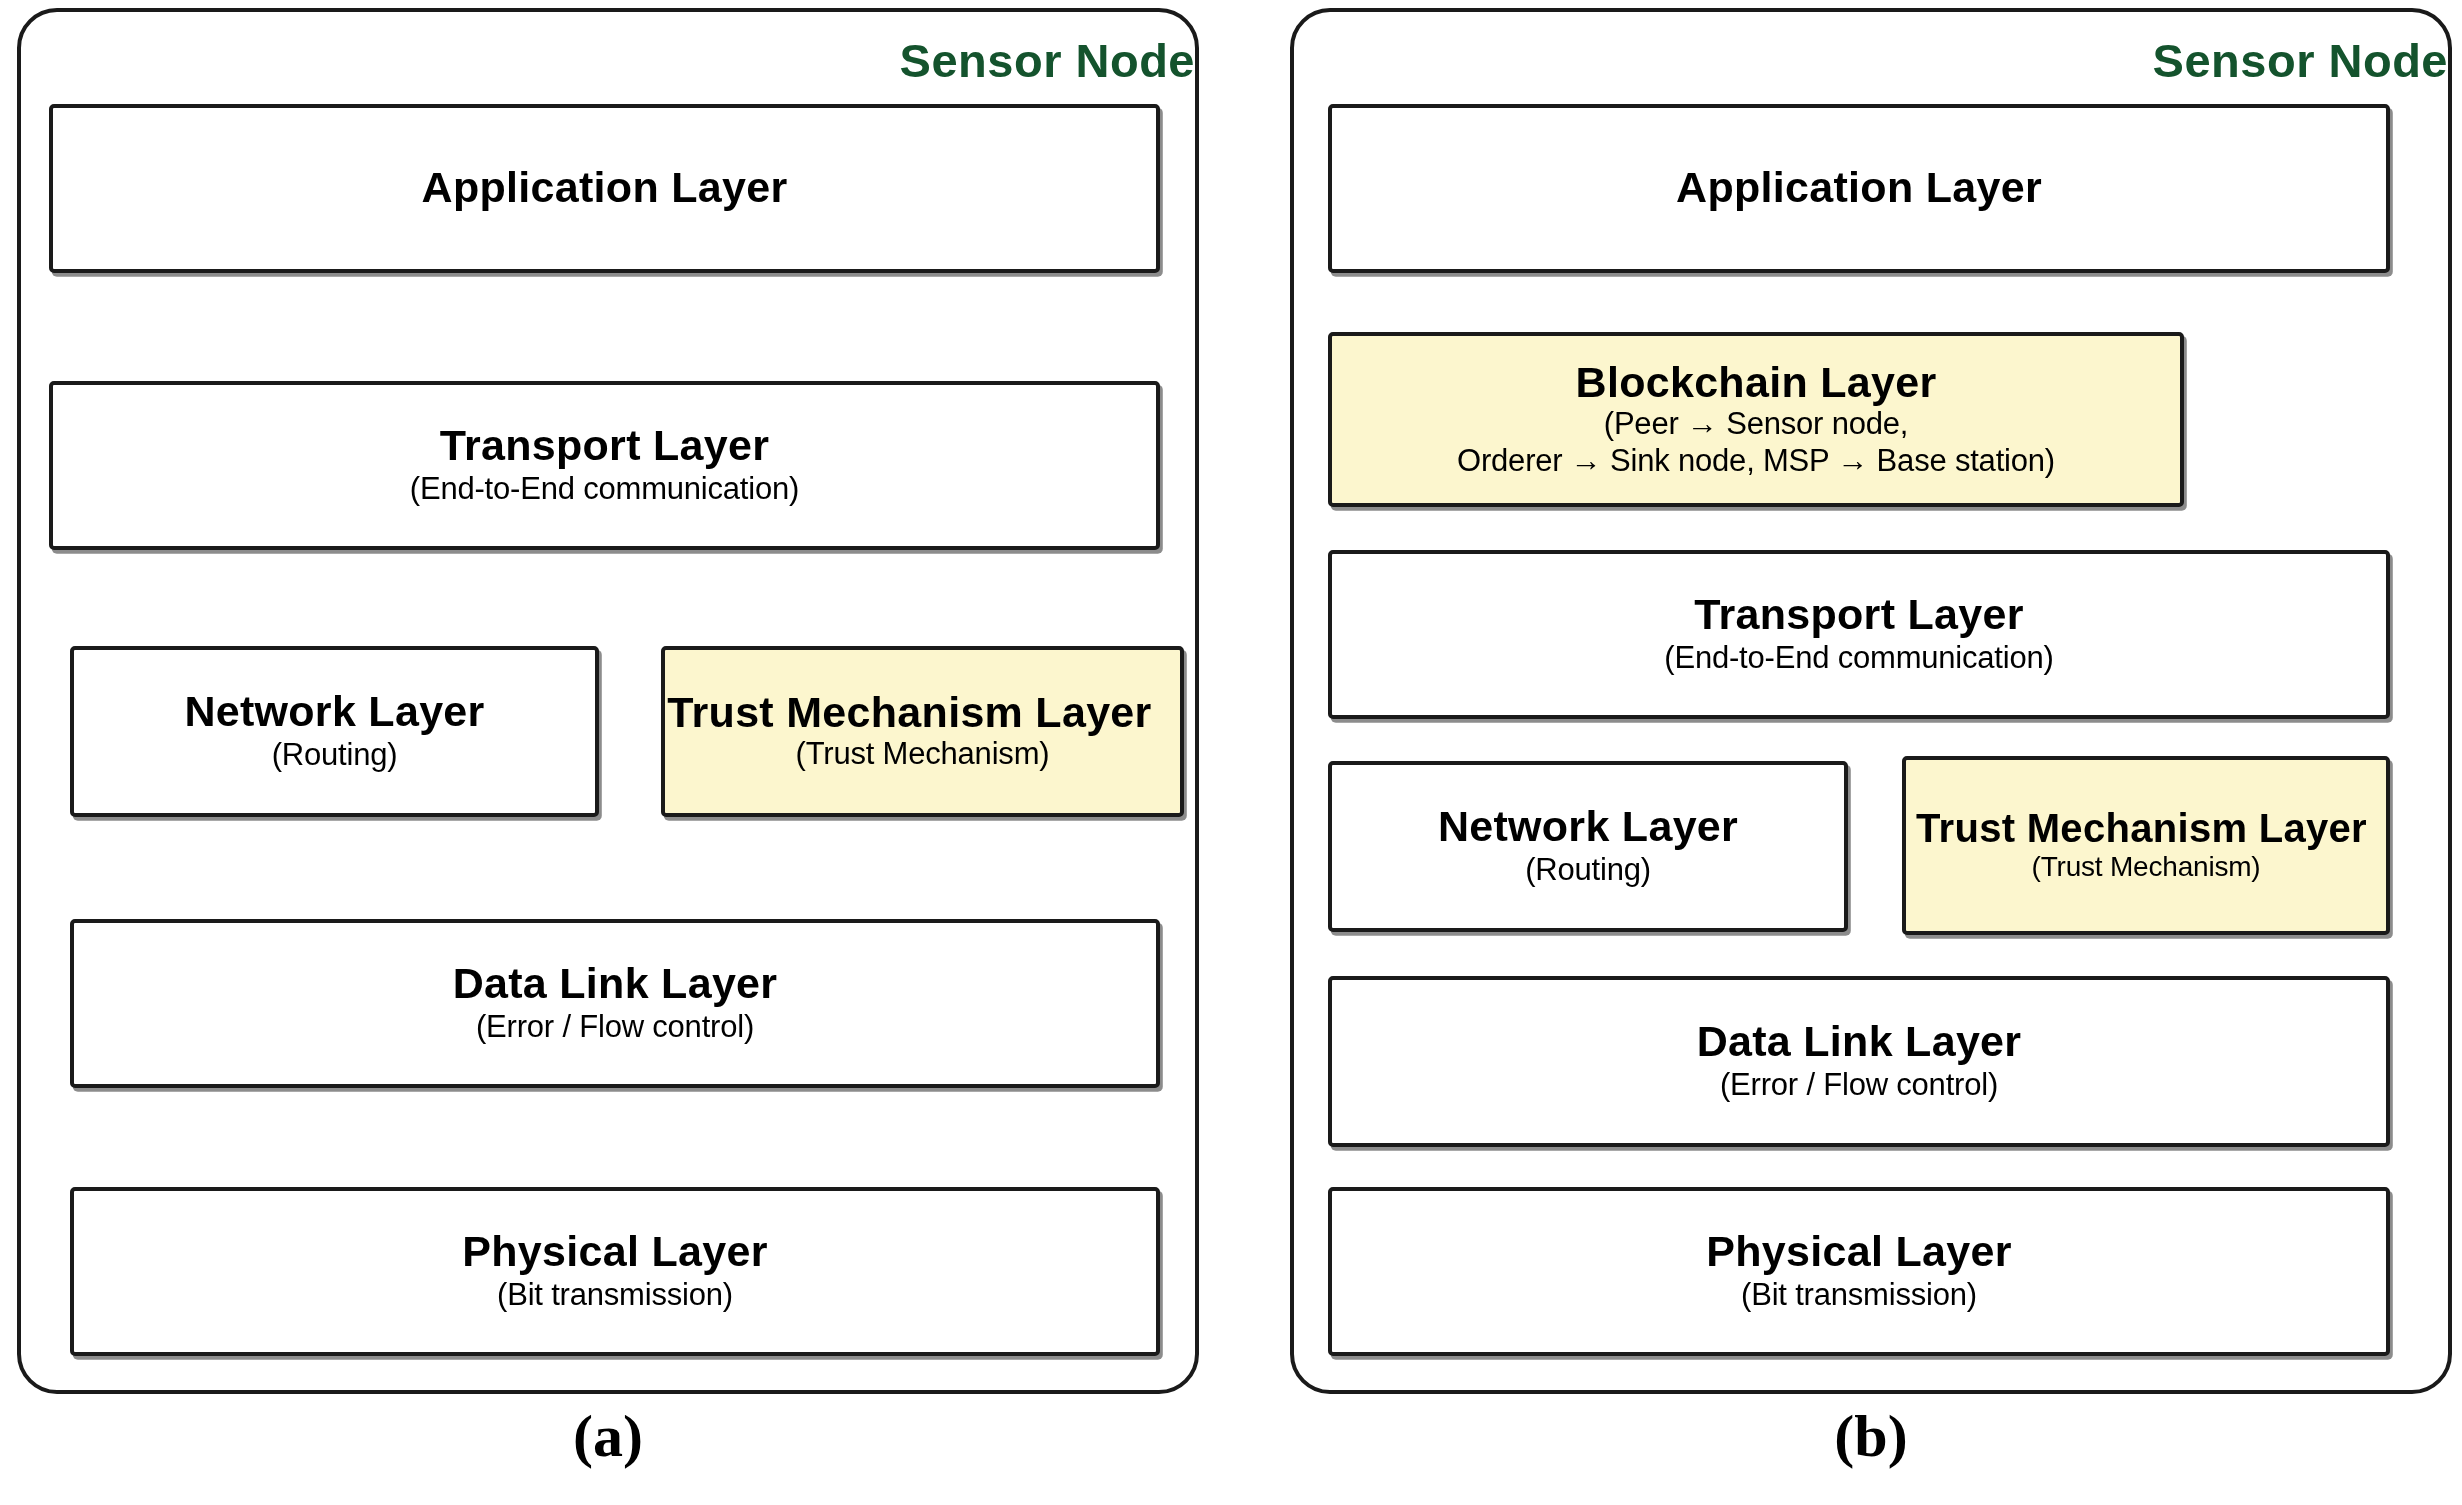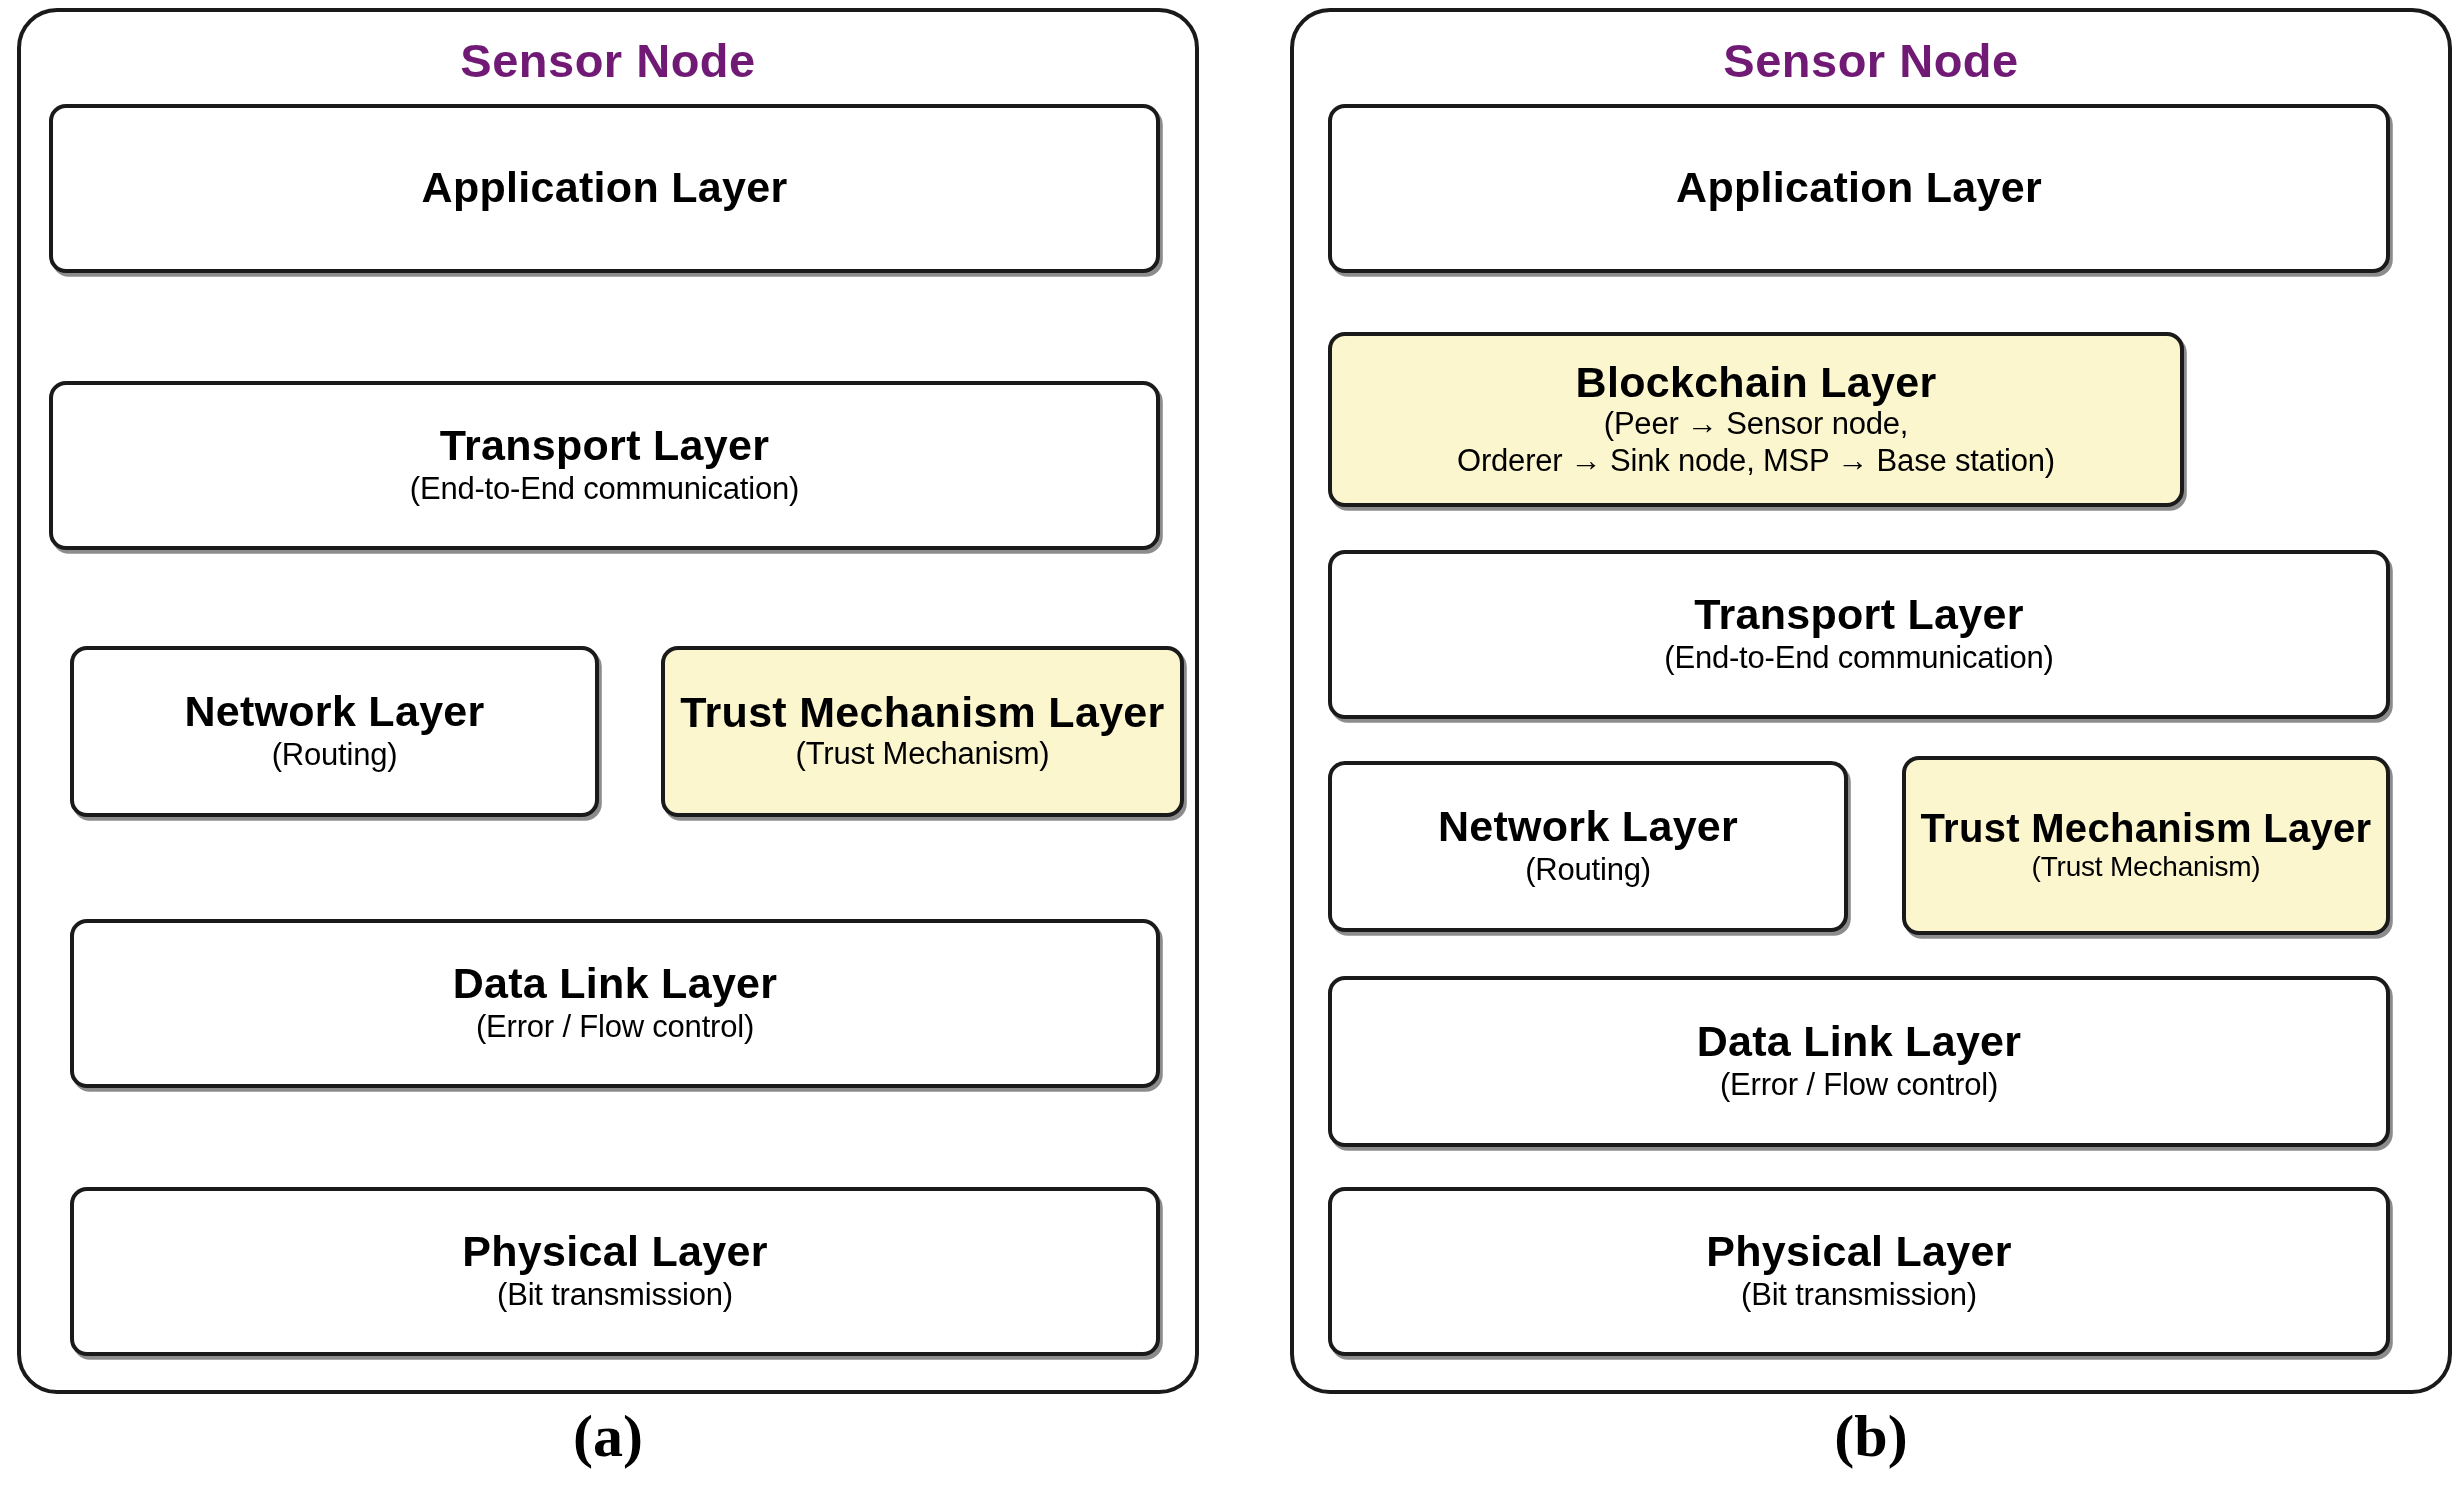--- a/index.html
+++ b/index.html
@@ -30,37 +30,36 @@
     background: #ffffff;
   }
   #panel-a { left: 17px;   top: 7.5px; width: 1182px; height: 1386px; }
   #panel-b { left: 1290px; top: 7.5px; width: 1162px; height: 1386px; }
 
   .panel-title {
     position: absolute;
     left: 0;
     right: 0;
     top: 21px;
-    text-align: center;
+    text-align: right;
     font-size: 47px;
     font-weight: bold;
-    color: #701a75;
+    color: #14532d;
     letter-spacing: 0.5px;
   }
 
   
   .layer-box {
     position: absolute;
     box-sizing: border-box;
     border: 4.7px solid #1a1a1a;
-    border-radius: 17px;
+    border-radius: 5px;
     background: #ffffff;
     display: flex;
     flex-direction: column;
-    align-items: center;
     justify-content: center;
     text-align: center;
     box-shadow: 2.8px 3.8px 0 rgba(0,0,0,0.45);
   }
   .layer-box.highlight {
     background: #fcf6ce;
   }
   .layer-title {
     font-size: 43px;
     font-weight: bold;

